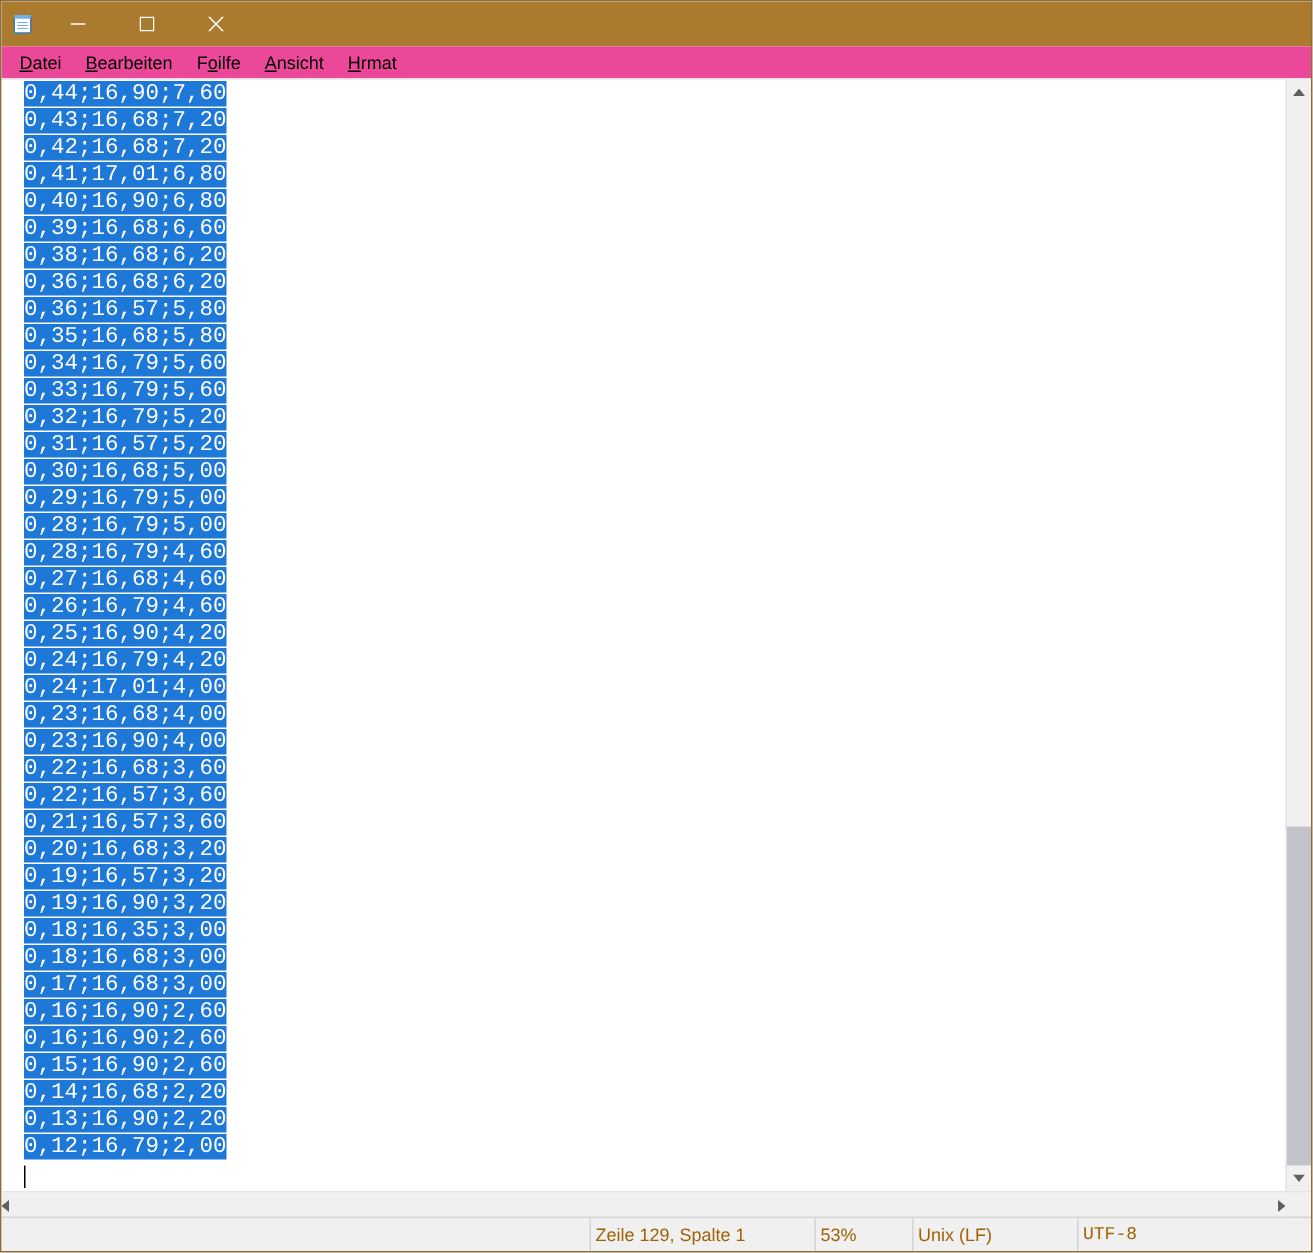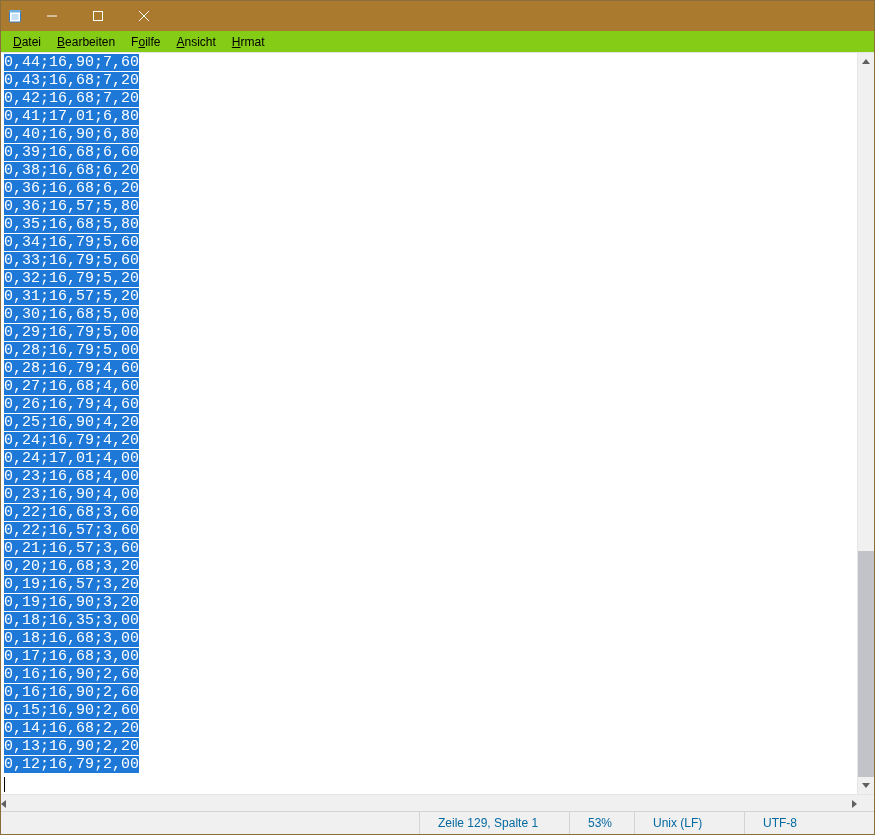--- a/index.html
+++ b/index.html
@@ -33,21 +33,21 @@
   .titlebar .title { flex: 1; font-size: 12px; }
   .titlebar .win-btns { display: flex; height: 100%; }
   .win-btn {
     width: 46px; height: 100%;
     display: flex; align-items: center; justify-content: center;
     color: #fff;
   }
 
   .menubar {
     height: 22px;
-    background: #84cc16;
+    background: #ec4899;
     display: flex;
     align-items: center;
     padding: 0 4px;
     font-size: 12px;
     border-bottom: 1px solid #e5e5e5;
   }
   .menu-item {
     padding: 2px 8px;
     cursor: default;
   }
@@ -62,20 +62,21 @@
   }
   .editor {
     flex: 1;
     font-family: Consolas, "Courier New", monospace;
     font-size: 15px;
     line-height: 18px;
     padding: 1px 3px;
     white-space: pre;
     overflow: hidden;
     position: relative;
+    margin-left: 12px;
   }
   .line { display: block; }
   .sel {
     background: #1e78d7;
     color: #fff;
   }
   .cursor-line {
     display: inline-block;
     width: 1px; height: 15px;
     background: #000;
@@ -114,30 +115,30 @@
   .statusbar {
     height: 23px;
     background: #f0f0f0;
     border-top: 1px solid #d4d4d4;
     display: flex;
     font-size: 12px;
     align-items: stretch;
   }
   .status-cell {
     border-left: 1px solid #d4d4d4;
-    padding: 0 18px;
+    padding: 0 3px;
     display: flex;
     align-items: center;
-    color: #0369a1;
+    color: #a16207;
   }
   .status-spacer { flex: 1; }
   .status-cell.pos { width: 150px; }
   .status-cell.zoom { width: 65px; }
   .status-cell.eol { width: 110px; }
-  .status-cell.enc { width: 130px; }
+  .status-cell.enc { width: 156px; font-family: Liberation Mono, monospace; }
 </style>
 </head>
 <body>
 
 <div class="titlebar">
   <span class="icon">
     <svg width="14" height="14" viewBox="0 0 14 14">
       <rect x="1.5" y="2" width="11" height="11" rx="1" fill="#fff" stroke="#3a7bbf" stroke-width="1"></rect>
       <rect x="1.5" y="1" width="11" height="2.5" fill="#6fb1e6"></rect>
       <line x1="3.5" y1="6" x2="10.5" y2="6" stroke="#6fb1e6" stroke-width="0.8"></line>

